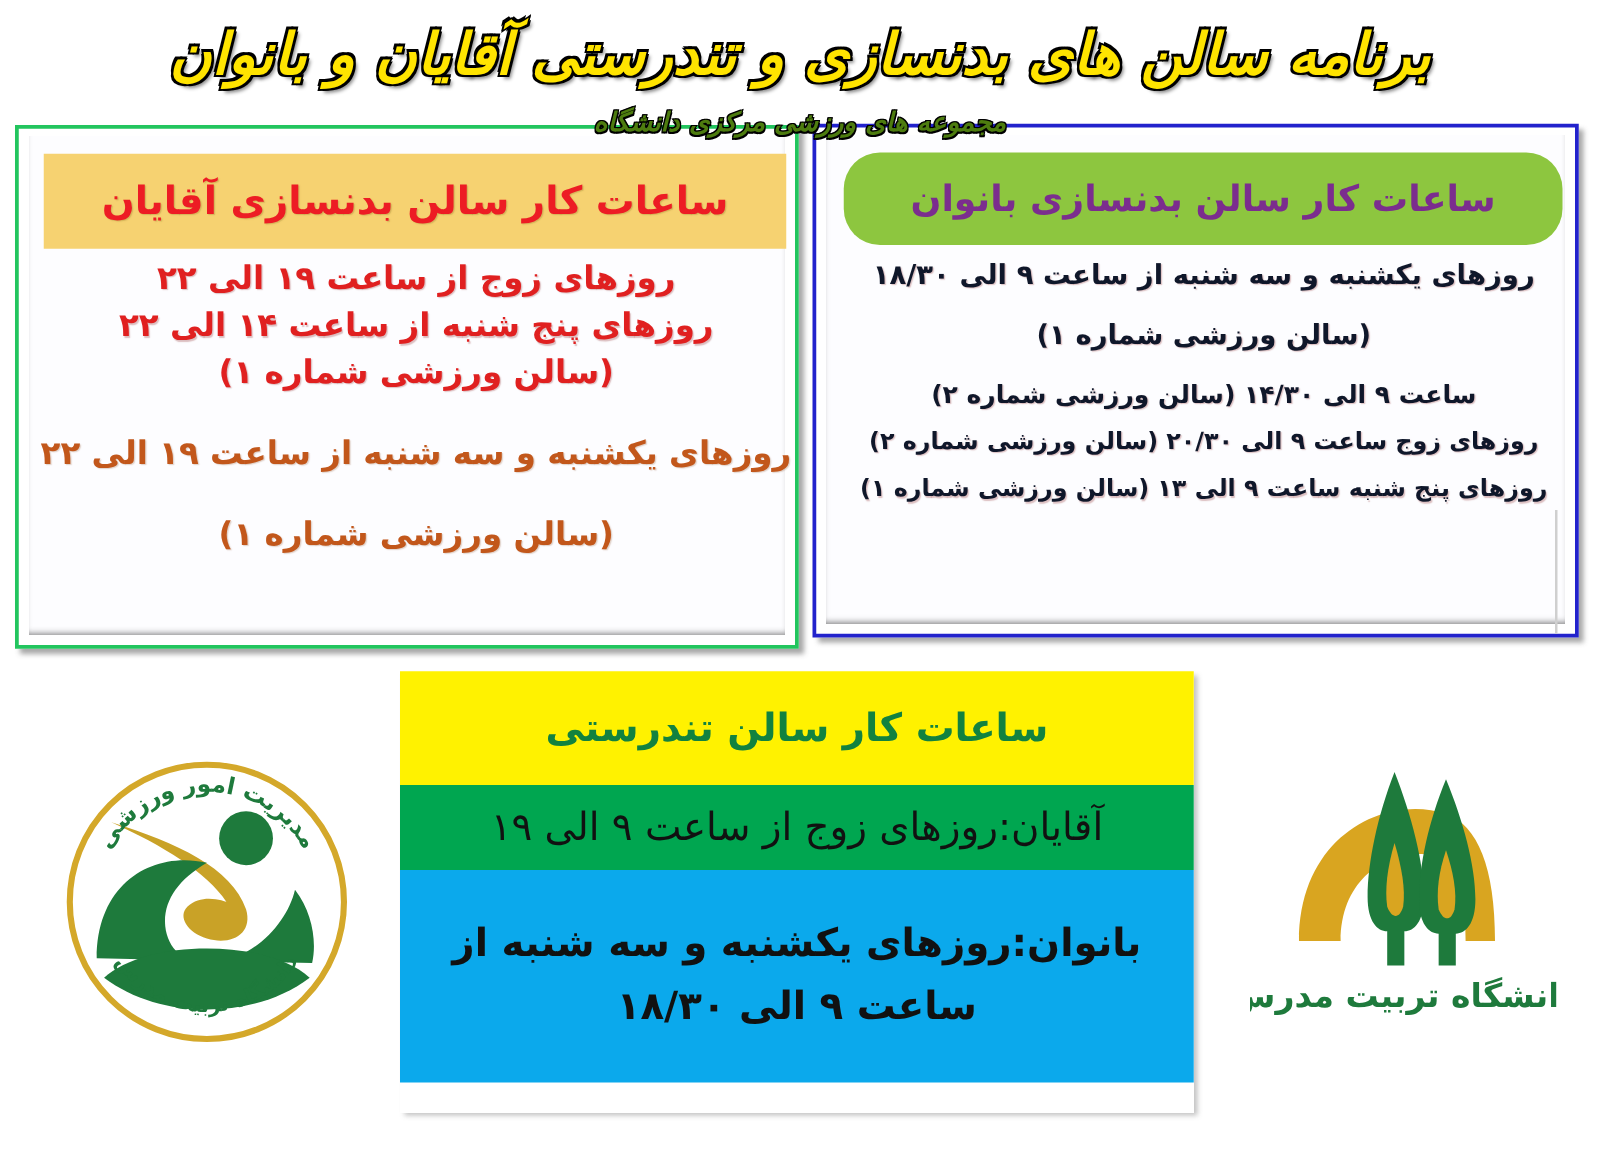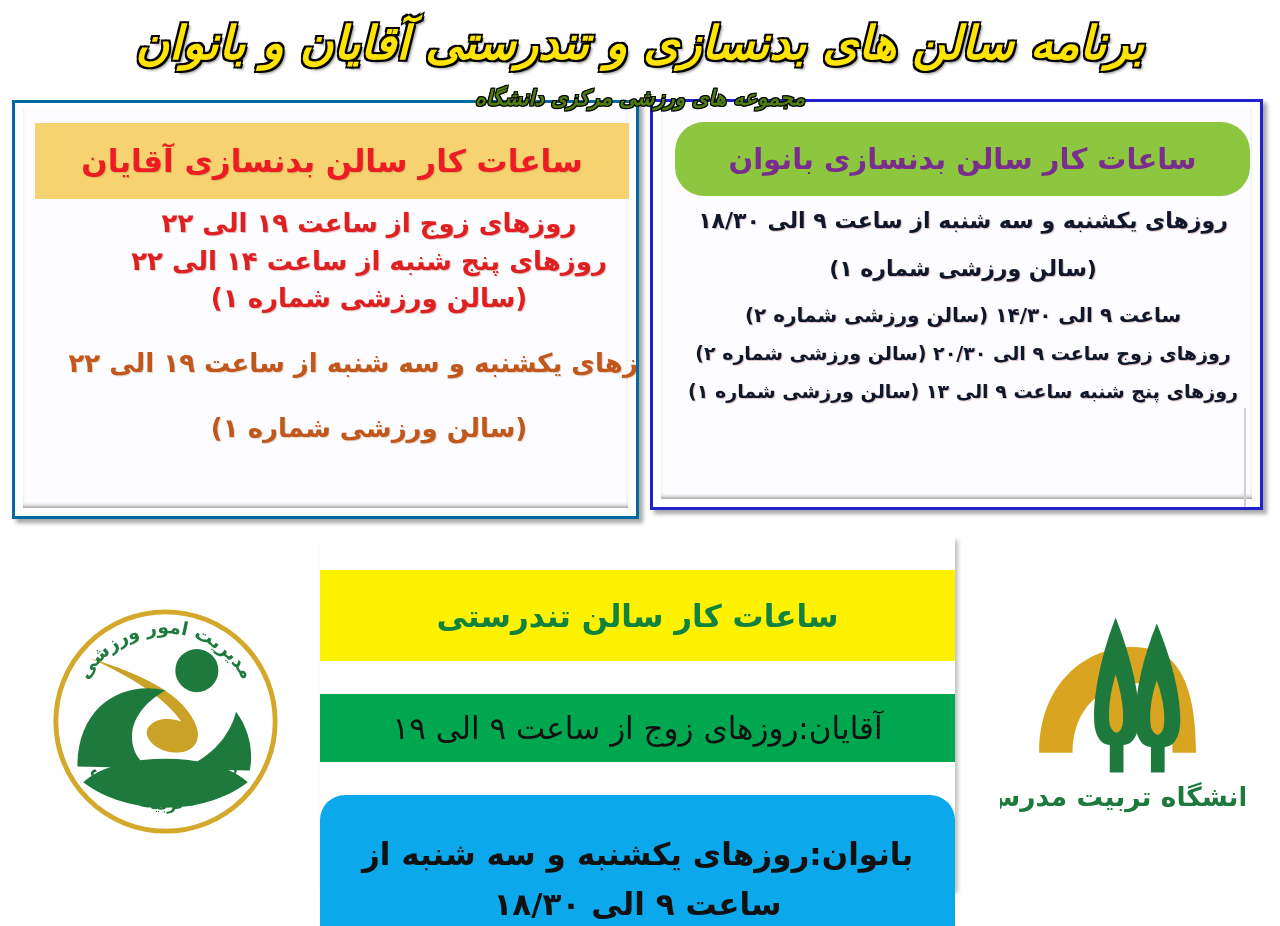--- a/index.html
+++ b/index.html
@@ -57,21 +57,21 @@
   
   .panel {
     position: absolute;
     background: #ffffff;
     direction: rtl;
     overflow: hidden;
   }
   .panel-men {
     left: 12px; top: 100px;
     width: 627px; height: 419px;
-    border: 3px solid #0369a1;
+    border: 3px solid #22c55e;
     box-shadow: 4px 4px 4px rgba(60,60,60,.45);
   }
   .panel-women {
     left: 650px; top: 99px;
     width: 613px; height: 411px;
     border: 3px solid #2222CC;
     box-shadow: 4px 4px 4px rgba(60,60,60,.45);
   }
   .panel-inner {
     position: absolute;
@@ -100,21 +100,20 @@
     color: #7B2D8E;
     font-size: 29px; font-weight: bold;
     letter-spacing: .5px;
     border-radius: 29px;
   }
 
   .body-men {
     position: absolute;
     left: 10px; top: 96px; width: 600px;
     text-align: center;
-    margin-left: 36px;
   }
   .line-red {
     color: #E02020;
     font-size: 26px;
     font-weight: bold;
     line-height: 1.45;
     white-space: nowrap;
     text-shadow: 1px 1px 1px rgba(120,0,0,.25);
   }
   .line-orange {
@@ -158,21 +157,20 @@
     width: 635px; height: 353px;
     box-shadow: 3px 3px 4px rgba(80,80,80,.35);
     direction: rtl;
   }
   .band {
     width: 100%;
     display: flex;
     align-items: center;
     justify-content: center;
     text-align: center;
-    margin-top: 33px;
   }
   .band-yellow {
     height: 91px;
     background: #FFF200;
     color: #12823F;
     font-size: 31px;
     font-weight: bold;
   }
   .band-green {
     height: 68px;
@@ -182,21 +180,20 @@
     font-weight: normal;
   }
   .band-blue {
     height: 170px;
     background: #0BA9EC;
     color: #111111;
     font-size: 31px;
     font-weight: bold;
     line-height: 1.6;
     padding: 0 14px;
-    border-radius: 25px;
   }
 
   
   .logo-left {
     position: absolute;
     left: 48px; top: 604px;
     width: 235px; height: 235px;
   }
   .logo-right {
     position: absolute;

